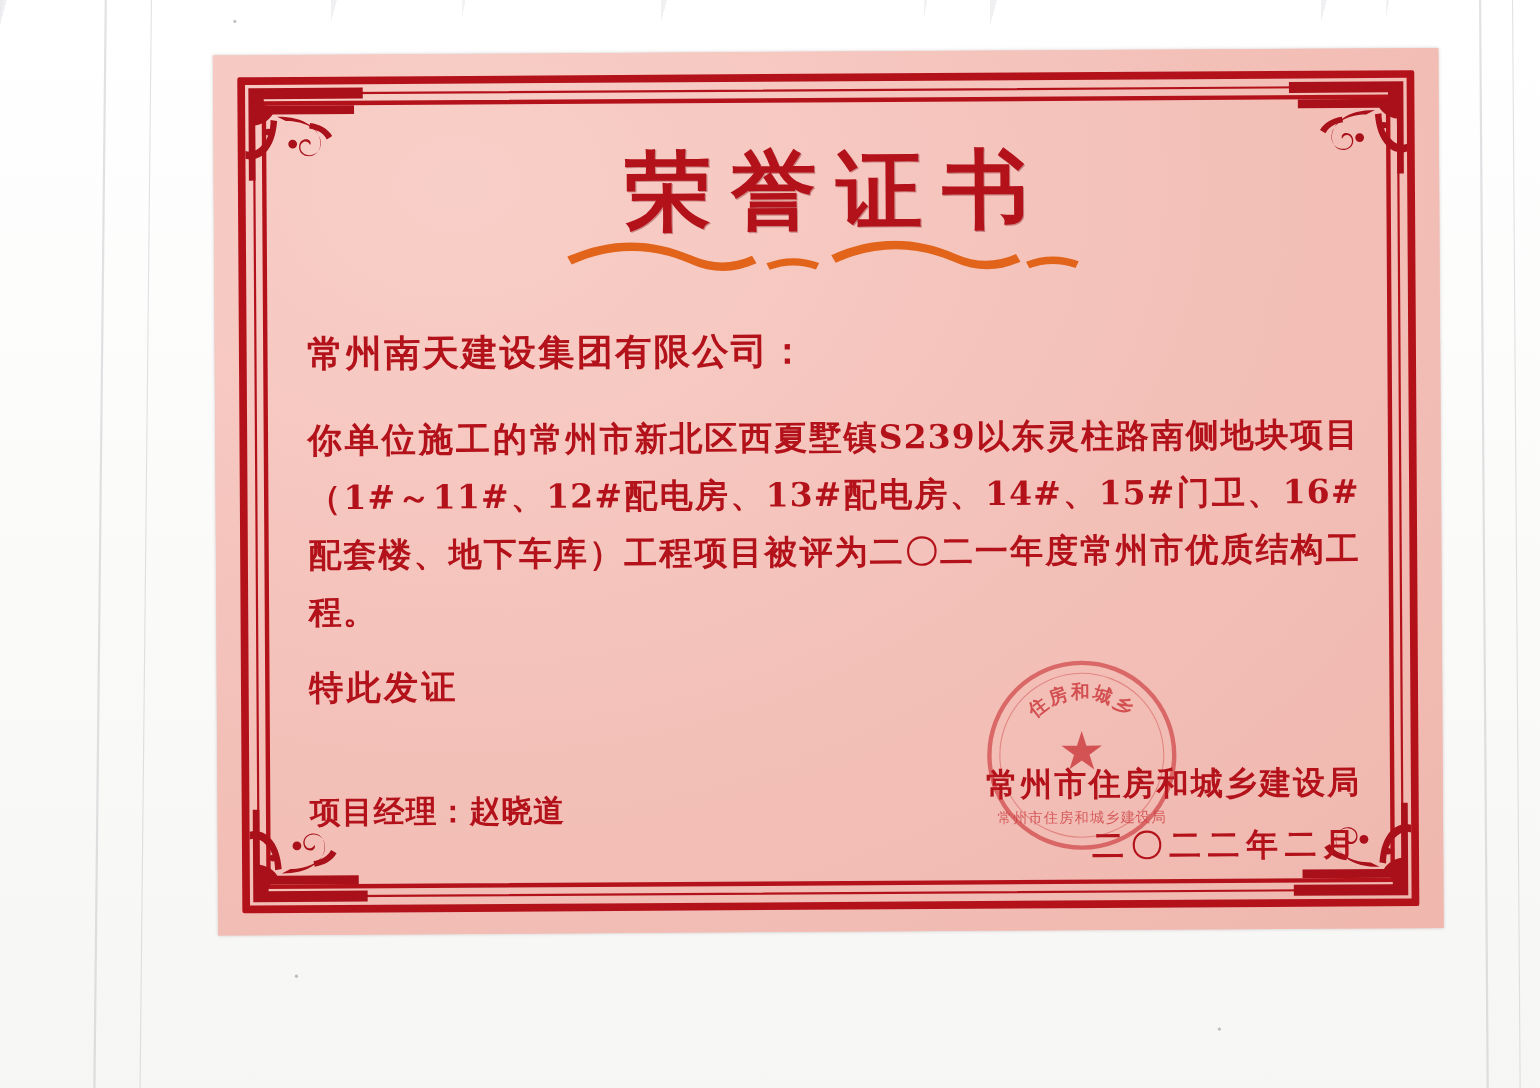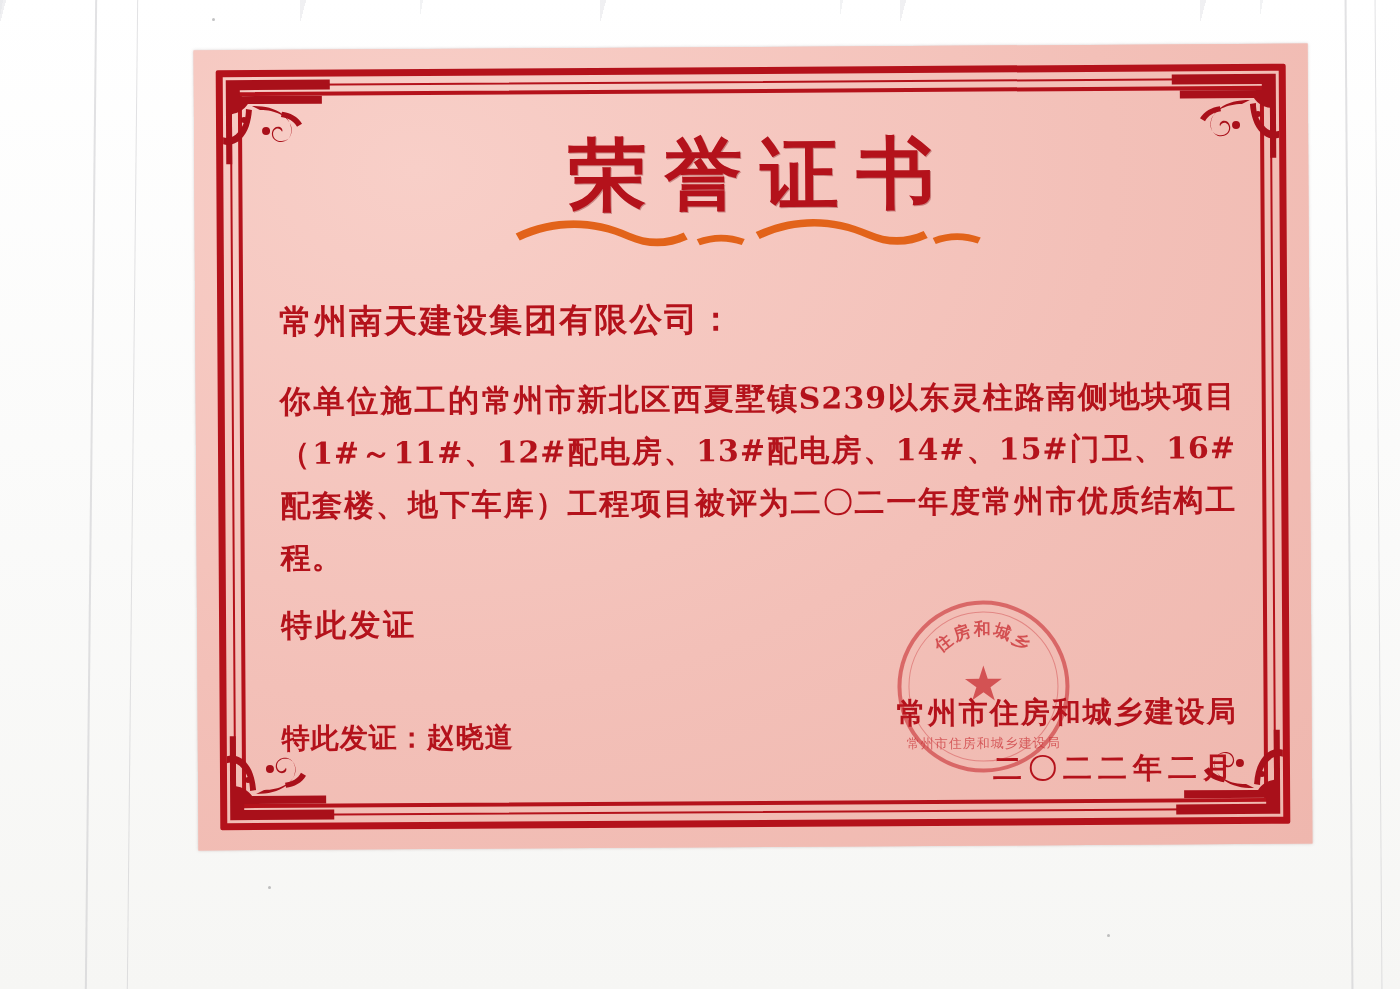--- a/index.html
+++ b/index.html
@@ -306,21 +306,21 @@
     <div class="body-block">
       <div class="salutation">常州南天建设集团有限公司：</div>
       <div class="para">
         <span class="lead">你单位施工的</span><span>常州市新北区西夏墅镇S239以东灵柱路南侧地块项目（1#～11#、12#配电房、13#配电房、14#、15#门卫、16#配套楼、地下车库）工程项目被评为二〇二一年度常州市优质结构工程。</span>
       </div>
       <div class="hereby">特此发证</div>
     </div>
 
     <div class="sign-row">
       <div class="sign-left">
-        <span>特此发证：</span><span>赵晓道</span>
+        <span>项目经理：</span><span>赵晓道</span>
       </div>
       <div class="sign-right">
         <div class="issuer">常州市住房和城乡建设局</div>
         <div class="issue-date">二〇二二年二月</div>
       </div>
     </div>
 
     <div class="seal">
       <div class="ring"></div>
       <svg viewBox="0 0 164 164" aria-hidden="true">

